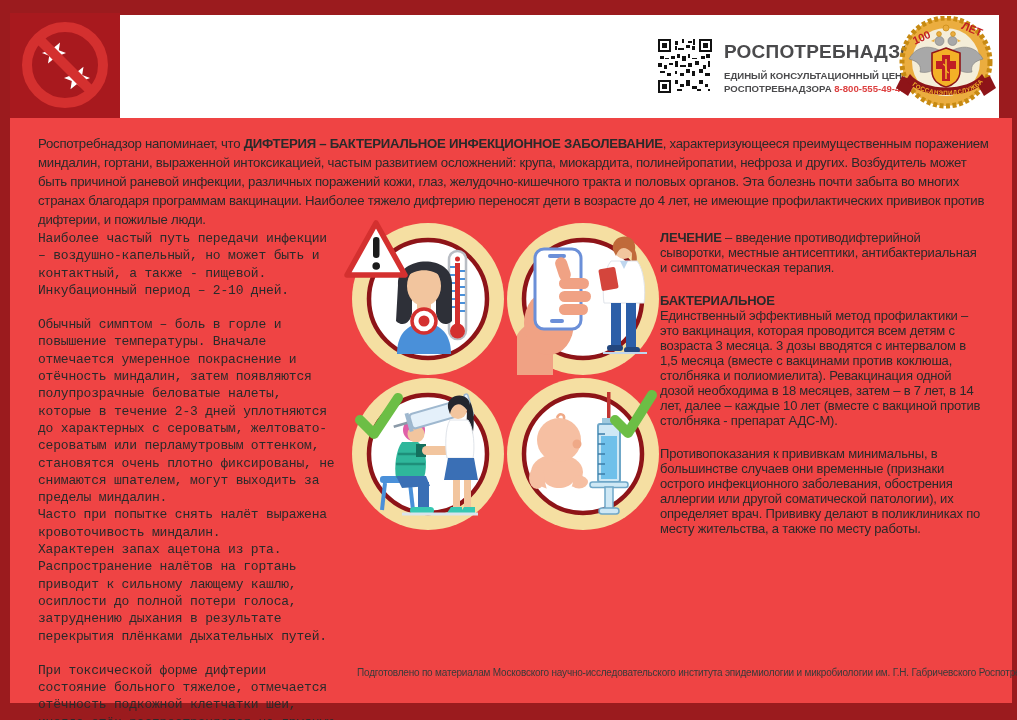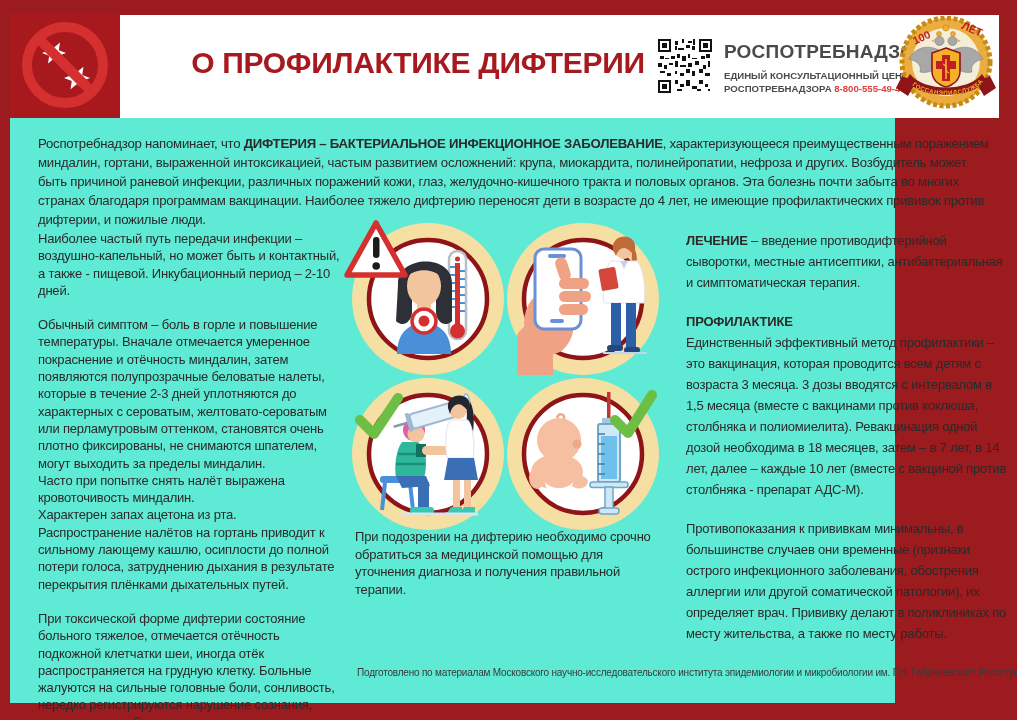--- a/index.html
+++ b/index.html
@@ -27,28 +27,28 @@
     position:absolute;left:58px;top:31px;margin:0;width:480px;text-align:center;
     font-size:30px;font-weight:bold;color:var(--title-red);letter-spacing:-0.3px;white-space:nowrap;
   }
   .qr{position:absolute;left:538px;top:24px;width:54px;height:54px;}
   .org-block{position:absolute;left:604px;top:26px;width:175px;}
   .org-name{font-size:19px;font-weight:bold;color:#4A4A4C;letter-spacing:0.2px;white-space:nowrap;}
   .org-sub{margin-top:6px;font-size:9.6px;font-weight:bold;color:#4A4A4C;line-height:13px;white-space:nowrap;}
   .org-sub .phone{color:#DD4040;}
   .emblem{position:absolute;left:776px;top:1px;width:100px;height:103px;}
   
-  .content{position:absolute;left:10px;top:118px;width:885px;height:585px;background:#5eead4;}
+  .content{position:absolute;left:10px;top:118px;width:1002px;height:585px;background:#ef4444;}
   .intro{
     position:absolute;left:28px;top:16px;width:952px;margin:0;
     font-size:13.2px;line-height:19px;letter-spacing:-0.25px;
   }
   .col-left{position:absolute;left:28px;top:112px;width:302px;font-size:13px;line-height:17.3px;letter-spacing:-0.2px;}
-  .col-left p{margin:0 0 17px 0;white-space:pre-line;}
-  .col-right{position:absolute;left:676px;top:112px;width:324px;font-size:13px;line-height:21px;letter-spacing:-0.2px;}
+  .col-left p{margin:0 0 17px 0;white-space:pre-line;font-family:Liberation Mono, monospace;}
+  .col-right{position:absolute;left:650px;top:112px;width:324px;font-size:13px;line-height:15px;letter-spacing:-0.2px;}
   .col-right p{margin:0 0 18px 0;}
   .col-right p.immunity{margin-bottom:34px;}
   .col-right .sec-title{margin:0;font-weight:bold;}
   .center-notes{position:absolute;left:345px;top:410px;width:302px;font-size:13px;line-height:17.5px;letter-spacing:-0.2px;}
   .center-notes p{margin:0 0 18px 0;}
   .footer-note{
     position:absolute;left:347px;top:549px;width:640px;
     font-size:10px;color:#3A3A3A;letter-spacing:-0.2px;white-space:nowrap;
   }
   
@@ -72,21 +72,20 @@
       <circle cx="44" cy="40" r="1.6" fill="#A8191E"></circle>
       <circle cx="48" cy="43.5" r="1.2" fill="#A8191E"></circle>
       <circle cx="67" cy="65" r="1.7" fill="#A8191E"></circle>
       <circle cx="63" cy="61.5" r="1.2" fill="#A8191E"></circle>
       <circle cx="55" cy="52" r="38" fill="none" stroke="#D4302F" stroke-width="10"></circle>
       <line x1="29" y1="26" x2="81" y2="78" stroke="#D4302F" stroke-width="10"></line>
     </svg>
   </div>
 
   <div class="title-band">
-    <h1 class="page-title">О ПРОФИЛАКТИКЕ ДИФТЕРИИ</h1>
 
     <div class="qr">
       <svg width="54" height="54" viewBox="0 0 29 29" shape-rendering="crispEdges" aria-hidden="true">
         <rect width="29" height="29" fill="#fff"></rect>
         <g fill="#111">
           <rect x="0" y="0" width="7" height="7"></rect>
             <rect x="22" y="0" width="7" height="7"></rect>
             <rect x="0" y="22" width="7" height="7"></rect>
           <rect x="9" y="1" width="2" height="2"></rect>
             <rect x="13" y="0" width="1" height="2"></rect>
@@ -359,25 +358,24 @@
             <rect x="83" y="104" width="38" height="5.5" rx="2.5" fill="#CFE8F5" stroke="#6FA7C8" stroke-width="1.5"></rect>
             <rect x="98" y="109" width="8" height="22" fill="#CFE8F5" stroke="#6FA7C8" stroke-width="1.5"></rect>
             <rect x="92" y="130" width="20" height="6" rx="3" fill="#CFE8F5" stroke="#6FA7C8" stroke-width="1.5"></rect>
           </g>
           <path d="M108,42 L121,55 L145,17" stroke="#6CBE45" stroke-width="10" fill="none" stroke-linecap="round" stroke-linejoin="round"></path>
         </svg>
       </div>
     </div>
 
     <div class="center-notes">
-      <p>При подозрении на дифтерию необходимо срочно обратиться за медицинской помощью для уточнения диагноза и получения правильной терапии.</p>
     </div>
 
     <div class="col-right">
       <p><b>ЛЕЧЕНИЕ</b><span> – введение противодифтерийной сыворотки, местные антисептики, антибактериальная и симптоматическая терапия.</span></p>
-      <p class="sec-title">ПРОФИЛАКТИКЕ</p>
+      <p class="sec-title">БАКТЕРИАЛЬНОЕ</p>
       <p>Единственный эффективный метод профилактики – это вакцинация, которая проводится всем детям с возраста 3 месяца. 3 дозы вводятся с интервалом в 1,5 месяца (вместе с вакцинами против коклюша, столбняка и полиомиелита). Ревакцинация одной дозой необходима в 18 месяцев, затем – в 7 лет, в 14 лет, далее – каждые 10 лет (вместе с вакциной против столбняка - препарат АДС-М).</p>
       <p>Противопоказания к прививкам минимальны, в большинстве случаев они временные (признаки острого инфекционного заболевания, обострения аллергии или другой соматической патологии), их определяет врач. Прививку делают в поликлиниках по месту жительства, а также по месту работы.</p>
     </div>
 
     <div class="footer-note">Подготовлено по материалам Московского научно-исследовательского института эпидемиологии и микробиологии им. Г.Н. Габричевского Роспотребнадзора</div>
   </div>
 </div>
 
 </body></html>

